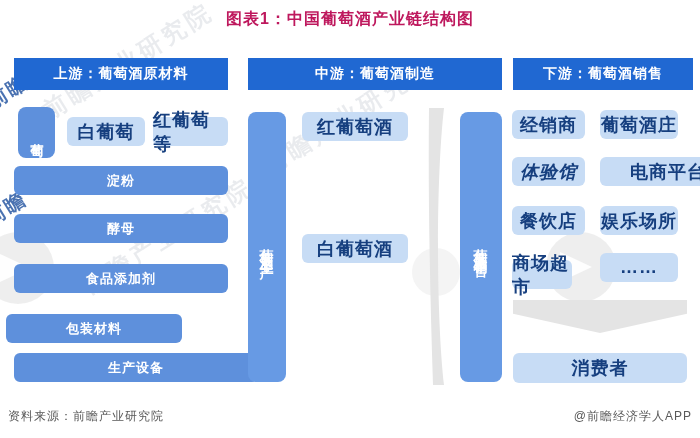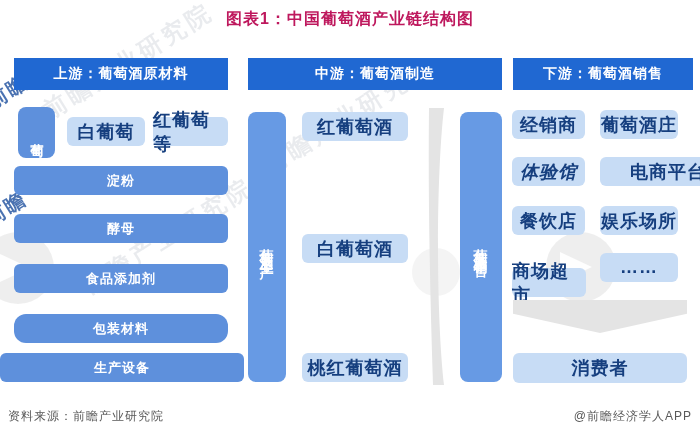--- a/index.html
+++ b/index.html
@@ -77,41 +77,40 @@
   <div class="hdr" style="left:14px;top:58px;width:214px;">上游：葡萄酒原材料</div>
   <div class="hdr" style="left:248px;top:58px;width:254px;">中游：葡萄酒制造</div>
   <div class="hdr" style="left:513px;top:58px;width:180px;">下游：葡萄酒销售</div>
 
   <div class="vbar grape" style="left:18px;top:107px;width:37px;height:51px;">葡萄</div>
   <div class="blight" style="left:67px;top:117px;width:78px;">白葡萄</div>
   <div class="blight" style="left:153px;top:117px;width:75px;">红葡萄等</div>
   <div class="bmid" style="left:14px;top:166px;width:214px;">淀粉</div>
   <div class="bmid" style="left:14px;top:214px;width:214px;">酵母</div>
   <div class="bmid" style="left:14px;top:264px;width:214px;">食品添加剂</div>
-  <div class="bmid" style="left:14px;top:314px;width:214px;border-radius:12px;">包装材料</div>
-  <div class="bmid" style="left:0;top:353px;width:244px;">生产设备</div>
+  <div class="bmid" style="left:6px;top:314px;width:176px;">包装材料</div>
+  <div class="bmid" style="left:14px;top:353px;width:244px;">生产设备</div>
 
   <div class="vbar" style="left:248px;top:112px;width:38px;height:270px;">葡萄酒生产</div>
   <div class="blight" style="left:302px;top:112px;width:106px;">红葡萄酒</div>
   <div class="blight" style="left:302px;top:234px;width:106px;">白葡萄酒</div>
-  <div class="blight" style="left:302px;top:353px;width:106px;">桃红葡萄酒</div>
 
   <svg class="connector" style="left:426px;top:108px;" width="20" height="277" viewBox="0 0 20 277">
     <path d="M3,0 L18,0 C10,70 10,205 18,277 L7,277 C4,185 2,90 3,0 Z" fill="#e4e4e4"></path>
   </svg>
 
   <div class="vbar" style="left:460px;top:112px;width:42px;height:270px;">葡萄酒销售</div>
 
   <div class="blight" style="left:512px;top:110px;width:73px;">经销商</div>
   <div class="blight" style="left:600px;top:110px;width:78px;">葡萄酒庄</div>
   <div class="blight" style="left:512px;top:157px;width:73px;font-style:italic;">体验馆</div>
   <div class="blight" style="left:600px;top:157px;width:78px;padding-left:29px;">电商平台</div>
   <div class="blight" style="left:512px;top:206px;width:73px;border-radius:6px;">餐饮店</div>
   <div class="blight" style="left:600px;top:206px;width:78px;">娱乐场所</div>
-  <div class="blight" style="left:512px;top:268px;width:74px;">商场超市</div>
+  <div class="blight" style="left:512px;top:260px;width:60px;">商场超市</div>
   <div class="blight" style="left:600px;top:253px;width:78px;">……</div>
 
   <div class="chev" style="left:513px;top:300px;width:174px;height:33px;"></div>
 
   <div class="blight" style="left:513px;top:353px;width:174px;height:30px;">消费者</div>
 
   <div class="src">资料来源：前瞻产业研究院</div>
   <div class="credit">@前瞻经济学人APP</div>
 
 </div>

